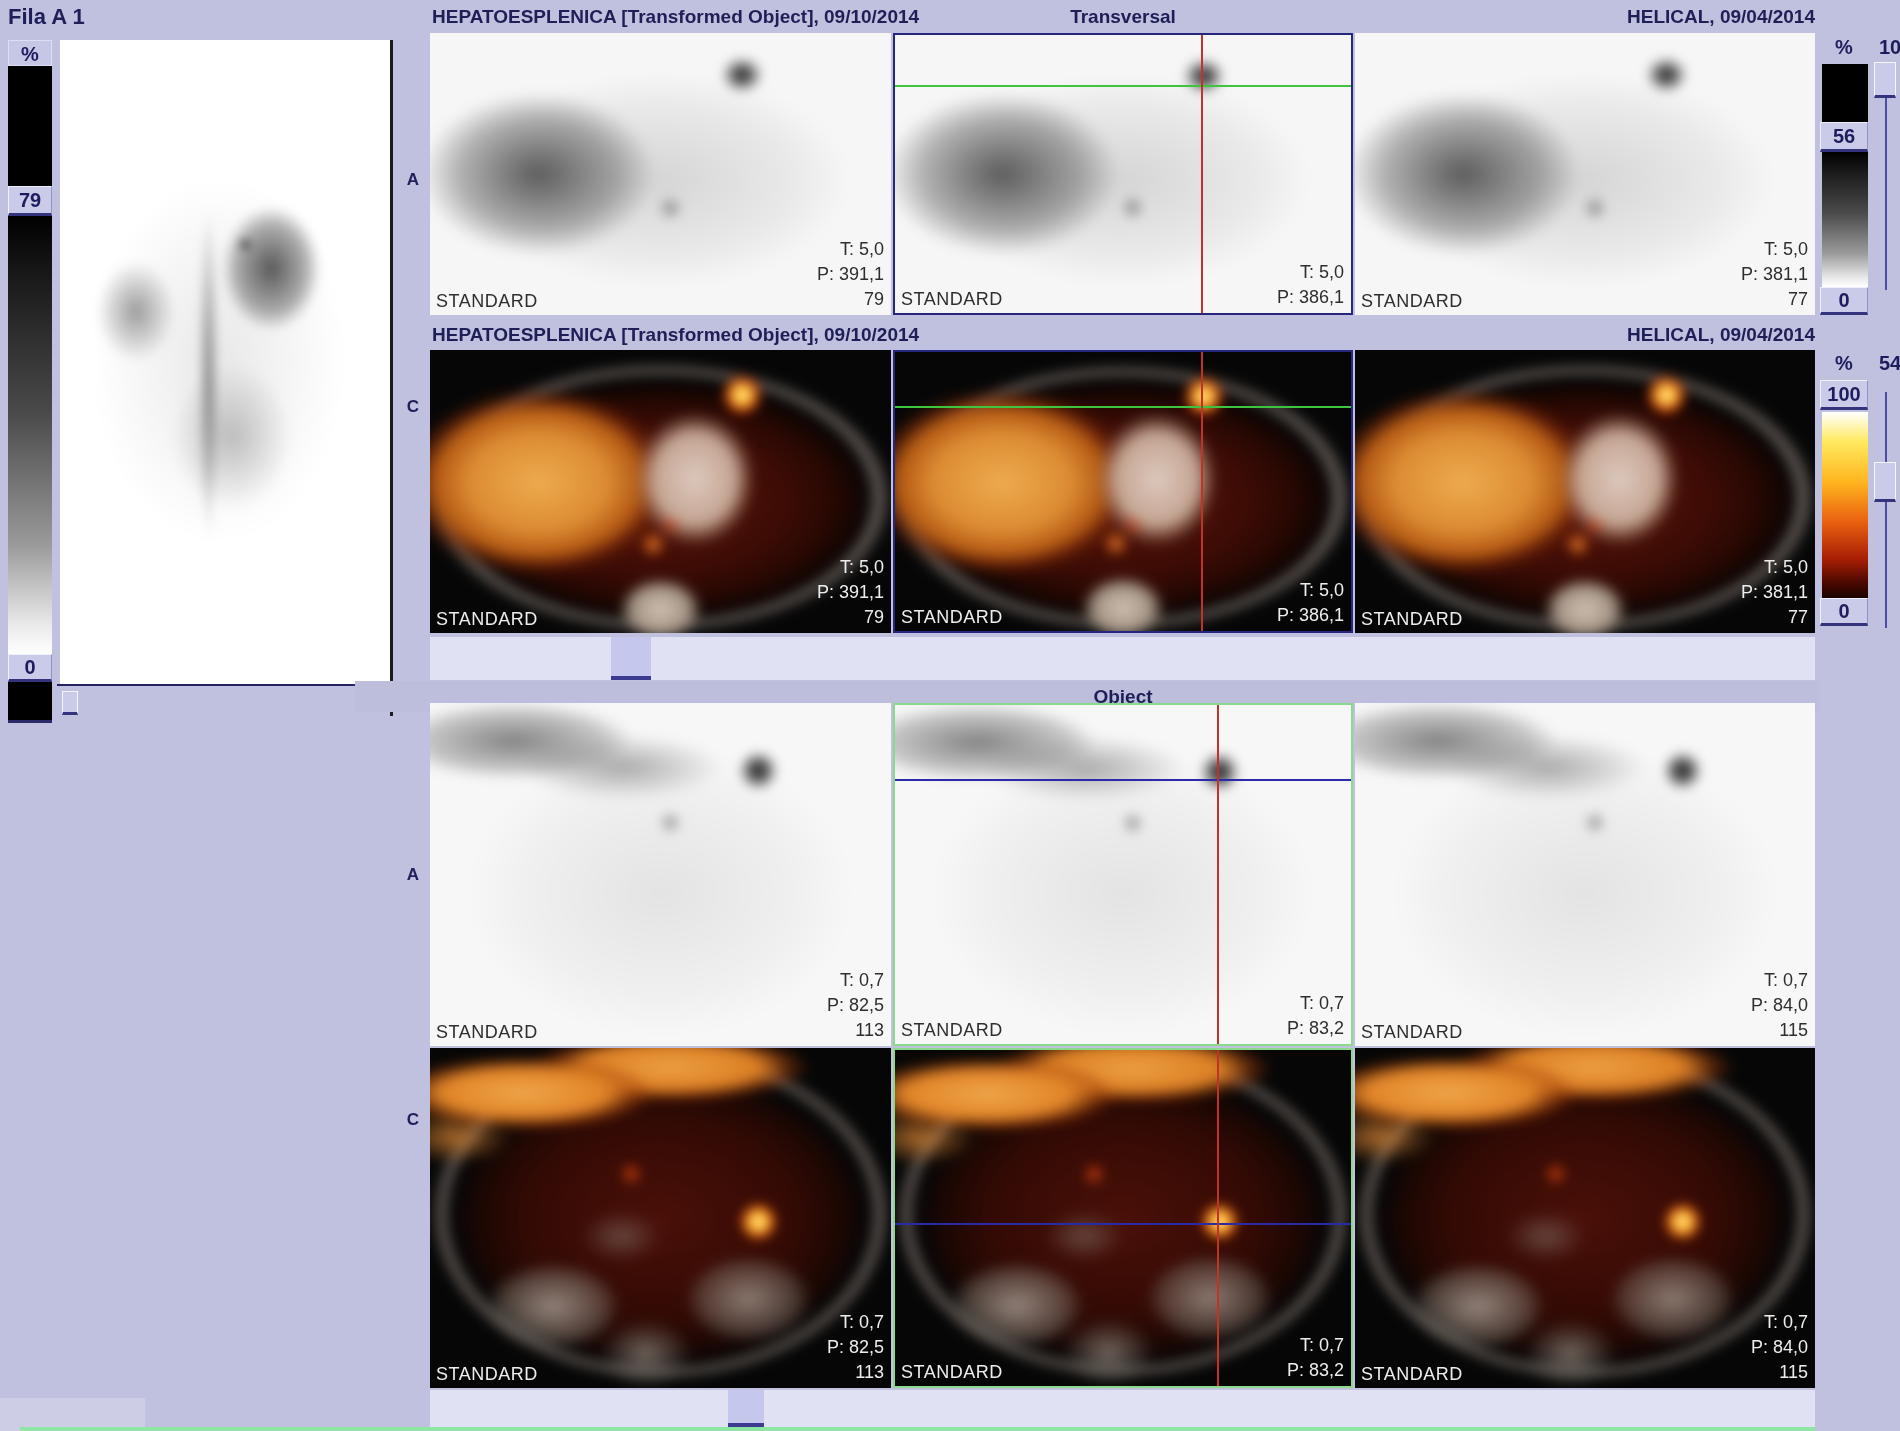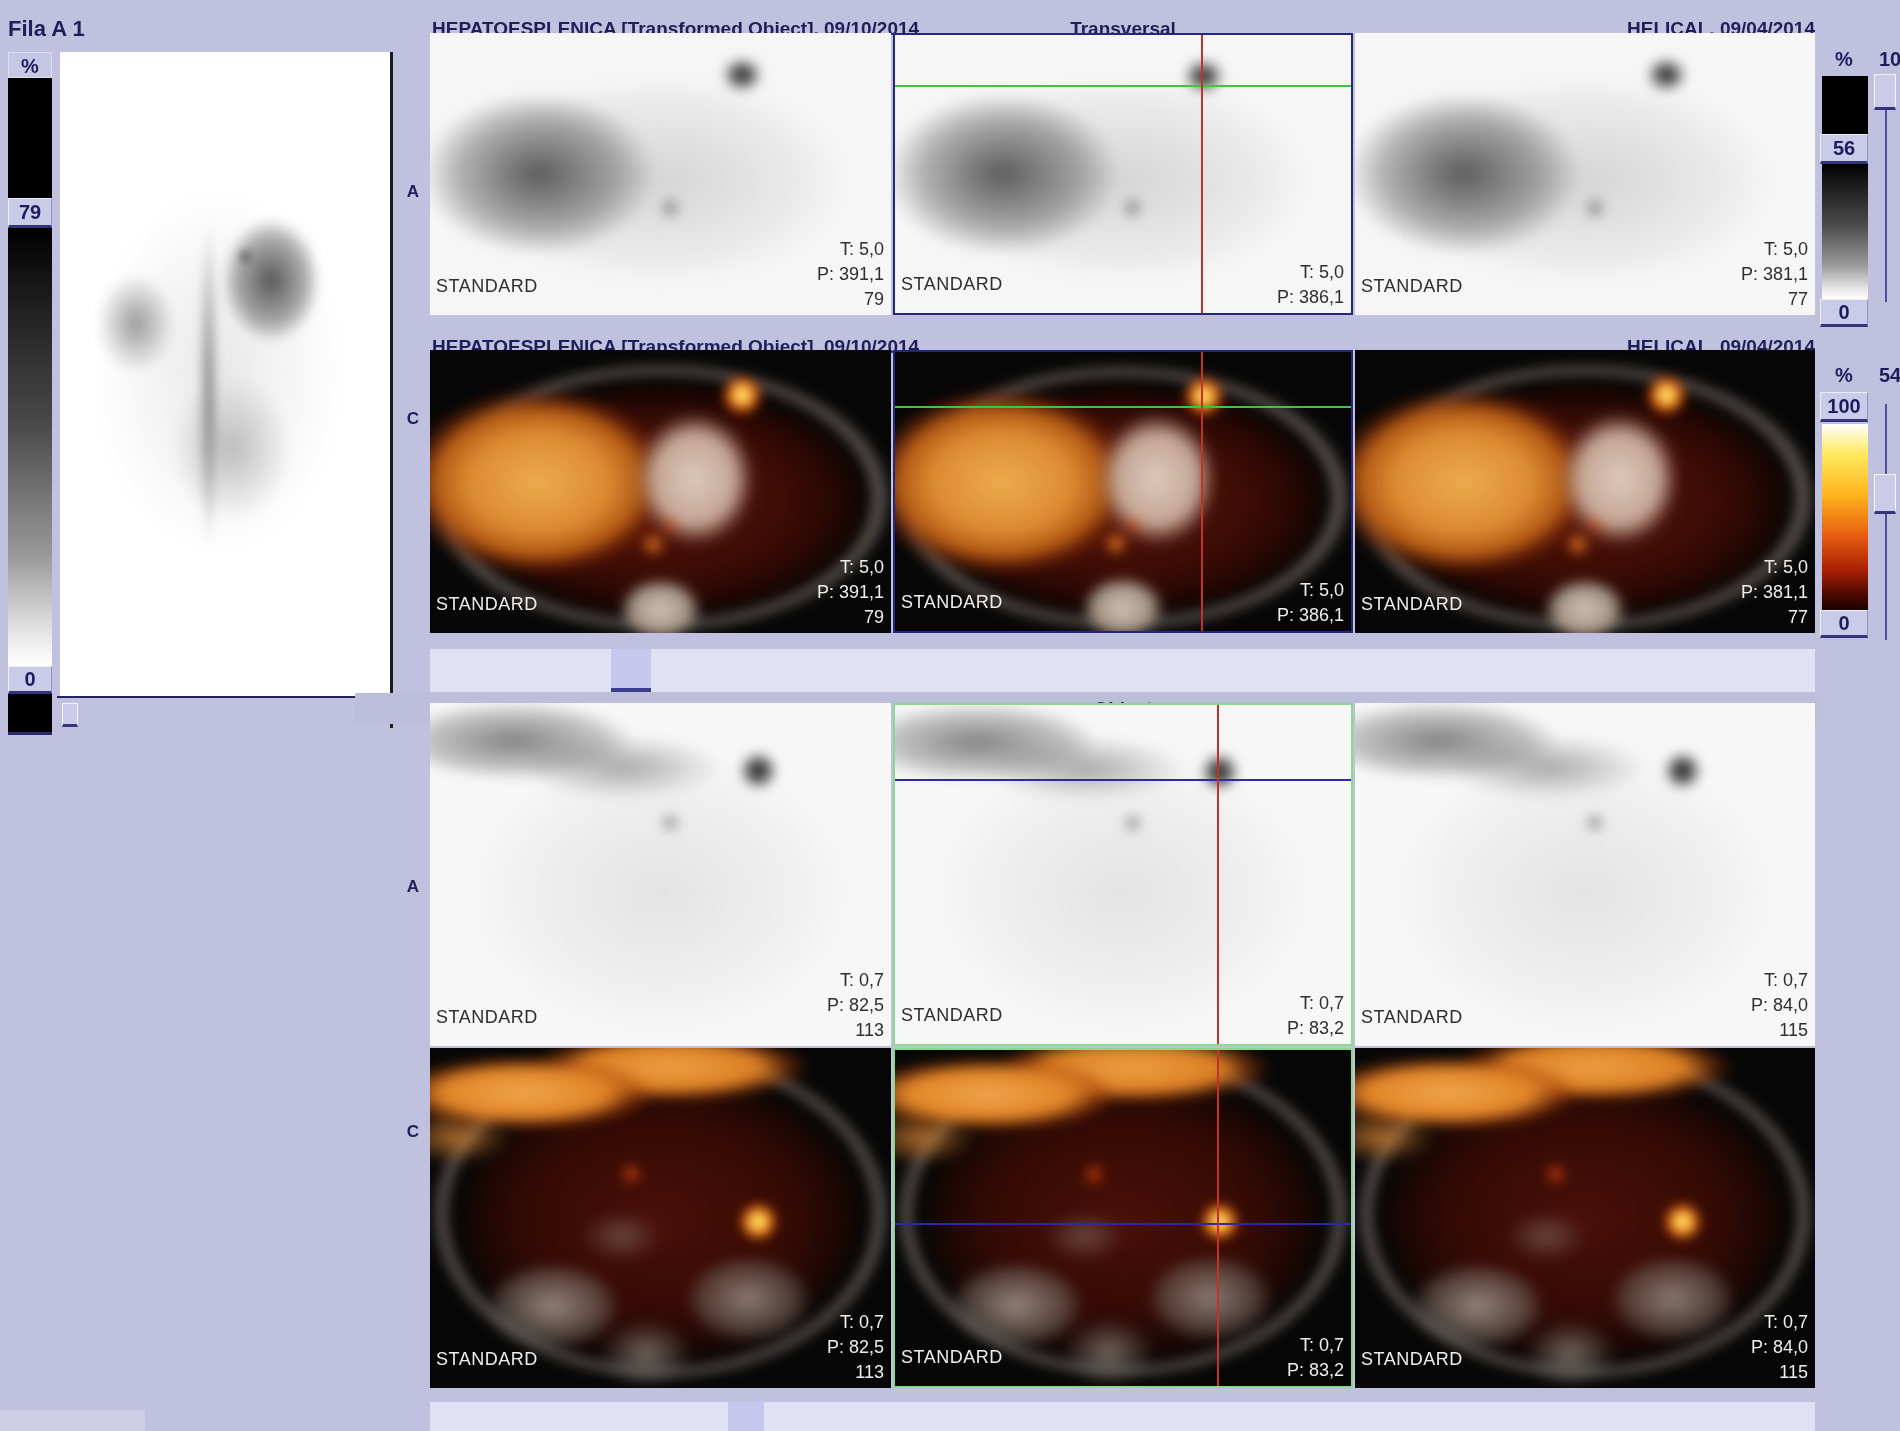--- a/index.html
+++ b/index.html
@@ -1,26 +1,26 @@
 <!DOCTYPE html>
 <html><head>
 <meta charset="utf-8">
 <style>
   html,body{margin:0;padding:0;}
   body{width:1900px;height:1431px;position:relative;overflow:hidden;
        background:#bfc1de;font-family:"Liberation Sans",sans-serif;}
-  .abs{position:absolute;margin-top:12px;}
+  .abs{position:absolute;}
   .hdr{font:bold 19px "Liberation Sans",sans-serif;color:#1f1f58;white-space:nowrap;}
   .rowlab{font:bold 17px "Liberation Sans",sans-serif;color:#20205c;text-align:center;width:30px;}
   .cell{position:absolute;overflow:hidden;background:#f5f5f5;box-sizing:border-box;}
   .cell.fused{background:#060606;}
   .cell.sel-blue{border:2px solid #26267e;}
   .cell.sel-green{border:2px solid #8bd98b;}
   .art{position:absolute;inset:-14px;filter:blur(6px);}
-  .ov-mode{position:absolute;left:6px;bottom:18px;font:18px "Liberation Sans",sans-serif;
+  .ov-mode{position:absolute;left:6px;bottom:3px;font:18px "Liberation Sans",sans-serif;
            color:#2e2e2e;letter-spacing:.5px;z-index:4;}
   .fused .ov-mode{color:#ededed;}
   .ov-stack{position:absolute;right:7px;bottom:3px;text-align:right;z-index:4;
             font:18px "Liberation Sans",sans-serif;color:#2e2e2e;line-height:25px;}
   .fused .ov-stack{color:#ededed;}
   .ov-stack span{display:block;}
   .ov-stack span:empty{display:none;}
   .xh-h{position:absolute;left:0;right:0;height:2px;z-index:3;}
   .xh-v{position:absolute;top:0;bottom:0;width:2px;z-index:3;}
   .xh-green{background:#3fc43f;}

